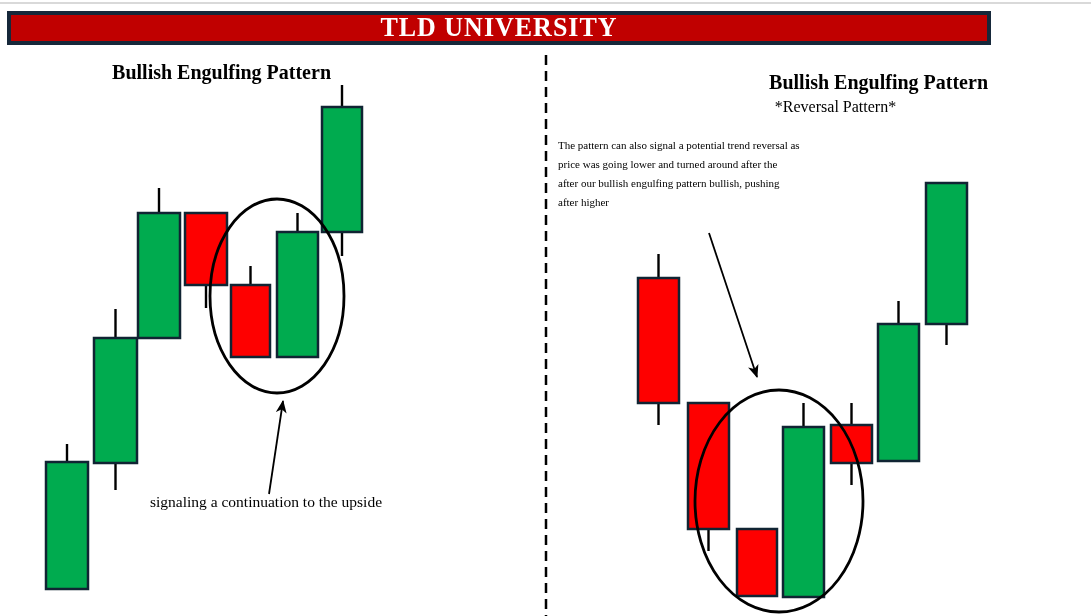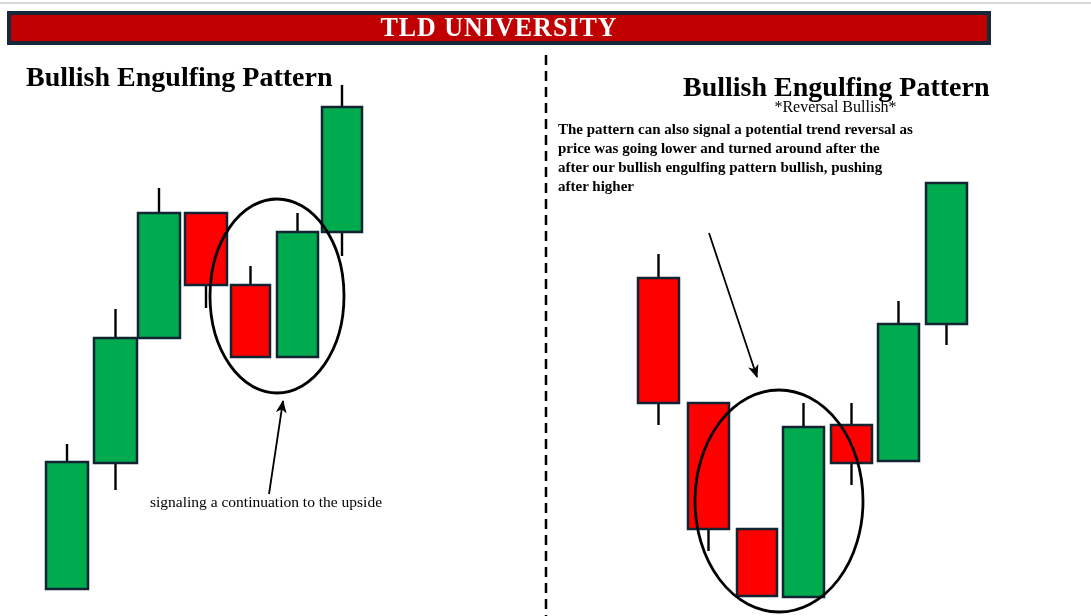--- a/index.html
+++ b/index.html
@@ -26,41 +26,41 @@
     color:#ffffff;
     font-size:26px;
     font-weight:bold;
     letter-spacing:1px;
     line-height:1;
     transform:scaleY(1.05);
     white-space:nowrap;
   }
   .panel-title{
     position:absolute;
-    font-size:28px;font-weight:bold;
-    text-align:left;width:305px;
+    font-size:20px;font-weight:bold;
+    text-align:right;width:305px;
     white-space:nowrap;
   }
   .panel-subtitle{
     position:absolute;
     font-size:16px;
     text-align:center;width:305px;
     white-space:nowrap;
   }
   #left-title{left:26px;top:61px;}
   #left-subtitle{left:26px;top:87px;}
   #right-title{left:683px;top:71px;}
   #right-subtitle{left:683px;top:98px;}
   .caption{
     position:absolute;left:150px;top:492px;
     font-size:15.5px;line-height:19.5px;
   }
   .paragraph{
-    position:absolute;left:558px;top:120px;width:420px;
-    font-size:15px;line-height:19px;font-weight:bold;
+    position:absolute;left:558px;top:136px;width:420px;
+    font-size:11px;line-height:19px;
   }
   .caption div,.paragraph div{white-space:nowrap;}
   #diagram-svg{
     position:absolute;left:0;top:0;width:1091px;height:616px;
   }
 </style>
 </head>
 <body>
 
 <div id="page">
@@ -117,21 +117,21 @@
       </g>
   </svg>
 
   <div class="panel-title" id="left-title">Bullish Engulfing Pattern</div>
 
   <div class="caption">
     <div>signaling a continuation to the upside</div>
   </div>
 
   <div class="panel-title" id="right-title">Bullish Engulfing Pattern</div>
-  <div class="panel-subtitle" id="right-subtitle">*Reversal Bullish*</div>
+  <div class="panel-subtitle" id="right-subtitle">*Reversal Pattern*</div>
 
   <div class="paragraph">
     <div>The pattern can also signal a potential trend reversal as</div>
     <div>price was going lower and turned around after the</div>
     <div>after our bullish engulfing pattern bullish, pushing</div>
     <div>after higher</div>
   </div>
 
 </div>
 

